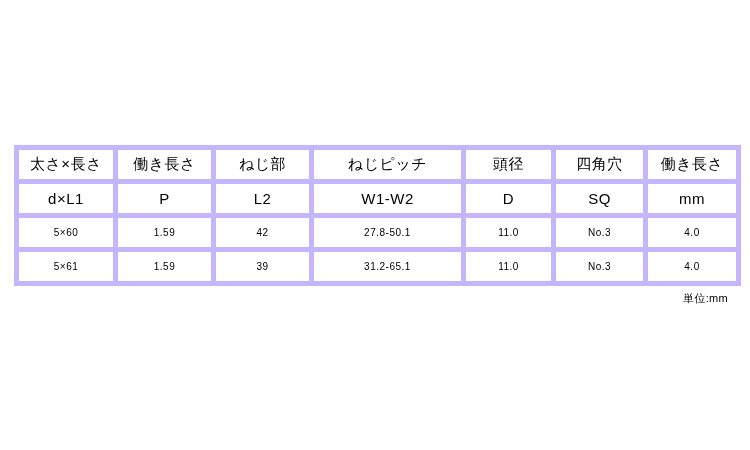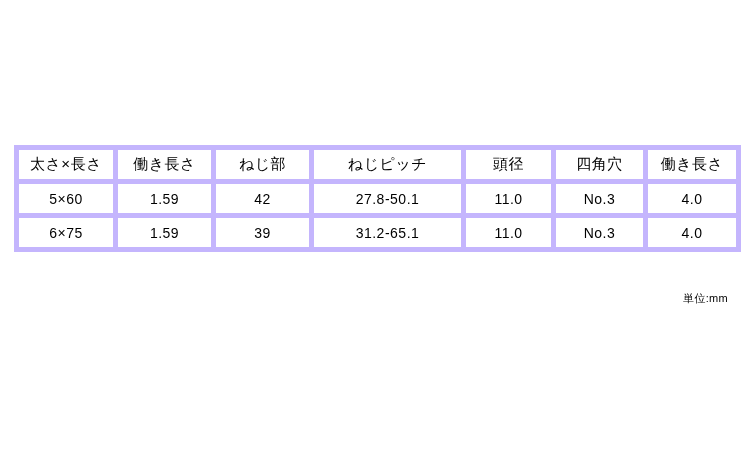--- a/index.html
+++ b/index.html
@@ -40,21 +40,21 @@
     white-space: nowrap;
     letter-spacing: 0.5px;
   }
   table.spec-table tr.head td {
     font-size: 15px;
   }
   table.spec-table tr.subhead td {
     font-size: 15px;
   }
   table.spec-table tr.data td {
-    font-size: 14px;
+    font-size: 10px;
   }
   col.c0 { width: 99px; }
   col.c1 { width: 98px; }
   col.c2 { width: 98px; }
   col.c3 { width: 152px; }
   col.c4 { width: 90px; }
   col.c5 { width: 92px; }
   col.c6 { width: 93px; }
   .unit-note {
     position: absolute;
@@ -84,31 +84,40 @@
       <tbody>
         <tr class="head">
           <td>太さ×長さ</td>
           <td>働き長さ</td>
           <td>ねじ部</td>
           <td>ねじピッチ</td>
           <td>頭径</td>
           <td>四角穴</td>
           <td>働き長さ</td>
         </tr>
+        <tr class="subhead">
+          <td>d×L1</td>
+          <td>P</td>
+          <td>L2</td>
+          <td>W1-W2</td>
+          <td>D</td>
+          <td>SQ</td>
+          <td>mm</td>
+        </tr>
         <tr class="data">
           <td>5×60</td>
           <td>1.59</td>
           <td>42</td>
           <td>27.8-50.1</td>
           <td>11.0</td>
           <td>No.3</td>
           <td>4.0</td>
         </tr>
         <tr class="data">
-          <td>6×75</td>
+          <td>5×61</td>
           <td>1.59</td>
           <td>39</td>
           <td>31.2-65.1</td>
           <td>11.0</td>
           <td>No.3</td>
           <td>4.0</td>
         </tr>
       </tbody>
     </table>
   </div>

